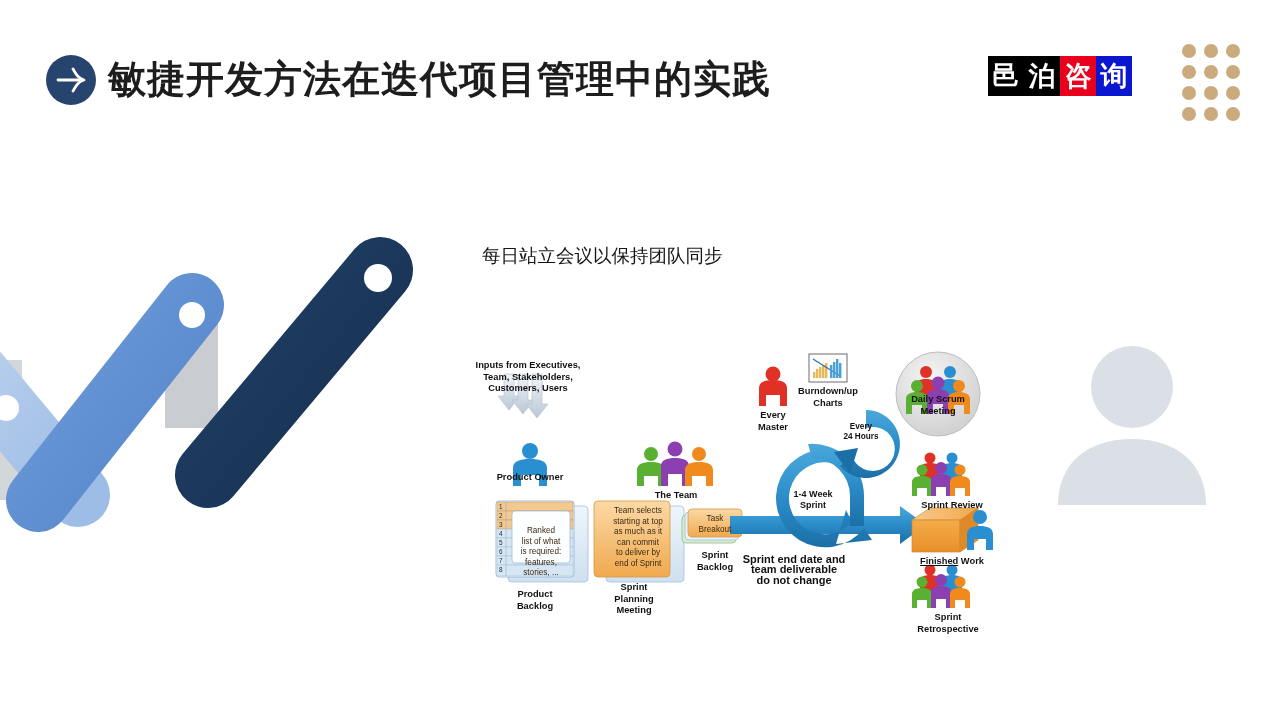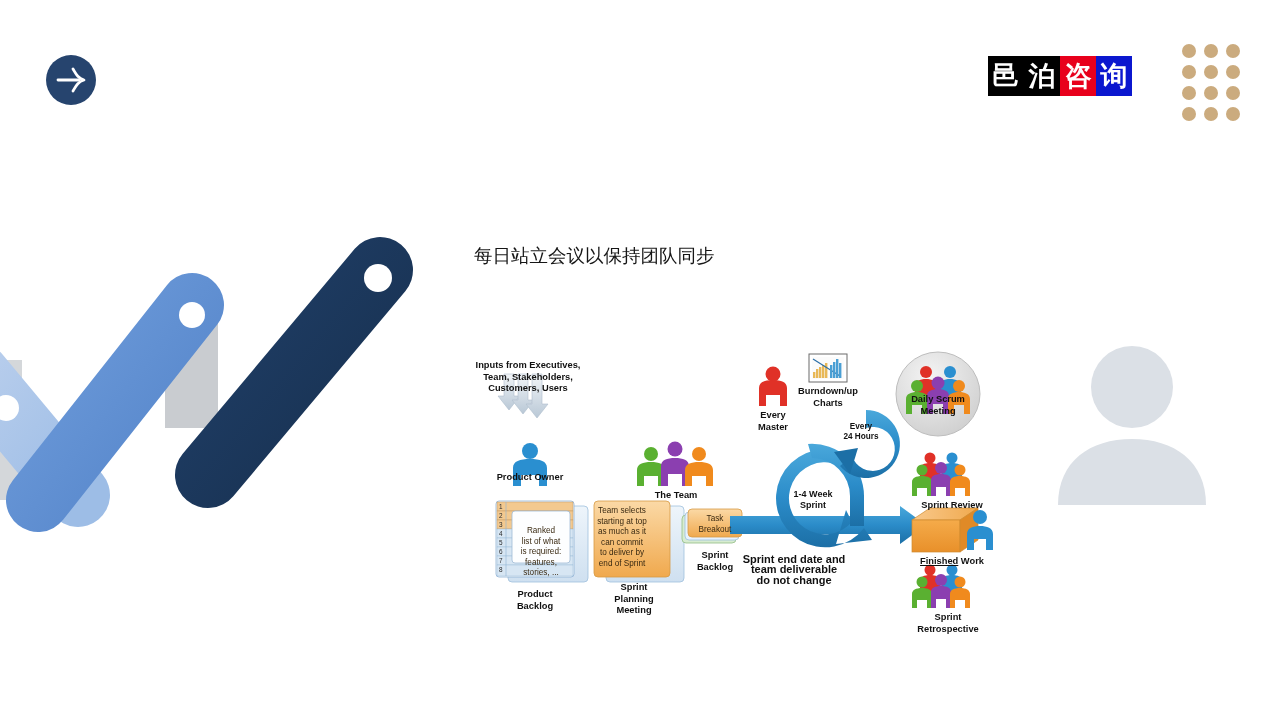--- a/index.html
+++ b/index.html
@@ -109,20 +109,21 @@
     left: 474px;
     top: 244px;
     width: 560px;
   }
   .body-line {
     font-size: 18.5px;
     color: #161616;
     line-height: 23px;
     white-space: nowrap;
     font-family: "Liberation Sans", "DejaVu Sans", sans-serif;
+    margin-left: 8px;
   }
 
   
   .avatar-silhouette {
     position: absolute;
     left: 1048px;
     top: 345px;
     width: 168px;
     height: 160px;
   }
@@ -217,20 +218,21 @@
   <div class="header">
 
     <div class="title-icon">
       <svg width="52" height="52" viewBox="0 0 52 52" xmlns="http://www.w3.org/2000/svg">
         <circle cx="26" cy="26" r="25" fill="#26446e"></circle>
         <path d="M13 26 H34" stroke="#ffffff" stroke-width="2.8" stroke-linecap="round" fill="none"></path>
         <path d="M28 15 C31 20 32.5 24 39 26 C32.5 28 31 32 28 37" stroke="#ffffff" stroke-width="2.8" fill="none" stroke-linejoin="round" stroke-linecap="round"></path>
       </svg>
     </div>
 
+    <div class="page-title">敏捷开发方法在迭代项目管理中的实践</div>
 
     <div class="brand">
       <div class="brand-cell brand-black">邑</div>
       <div class="brand-cell brand-black">泊</div>
       <div class="brand-cell brand-red">咨</div>
       <div class="brand-cell brand-blue">询</div>
     </div>
 
     <div class="dot-grid">
       <div class="dot"></div>
@@ -479,21 +481,21 @@
       <div>is required:</div>
       <div>features,</div>
       <div>stories, ...</div>
     </div>
 
     <div class="dg-label" style="left:22px; top:241px; width:90px;">
       <div>Product</div>
       <div>Backlog</div>
     </div>
 
-    <div class="dg-note" style="left:112px; top:158px; width:84px;">
+    <div class="dg-note" style="left:128px; top:158px; width:84px;">
       <div>Team selects</div>
       <div>starting at top</div>
       <div>as much as it</div>
       <div>can commit</div>
       <div>to deliver by</div>
       <div>end of Sprint</div>
     </div>
 
     <div class="dg-label" style="left:122px; top:234px; width:88px;">
       <div>Sprint</div>

